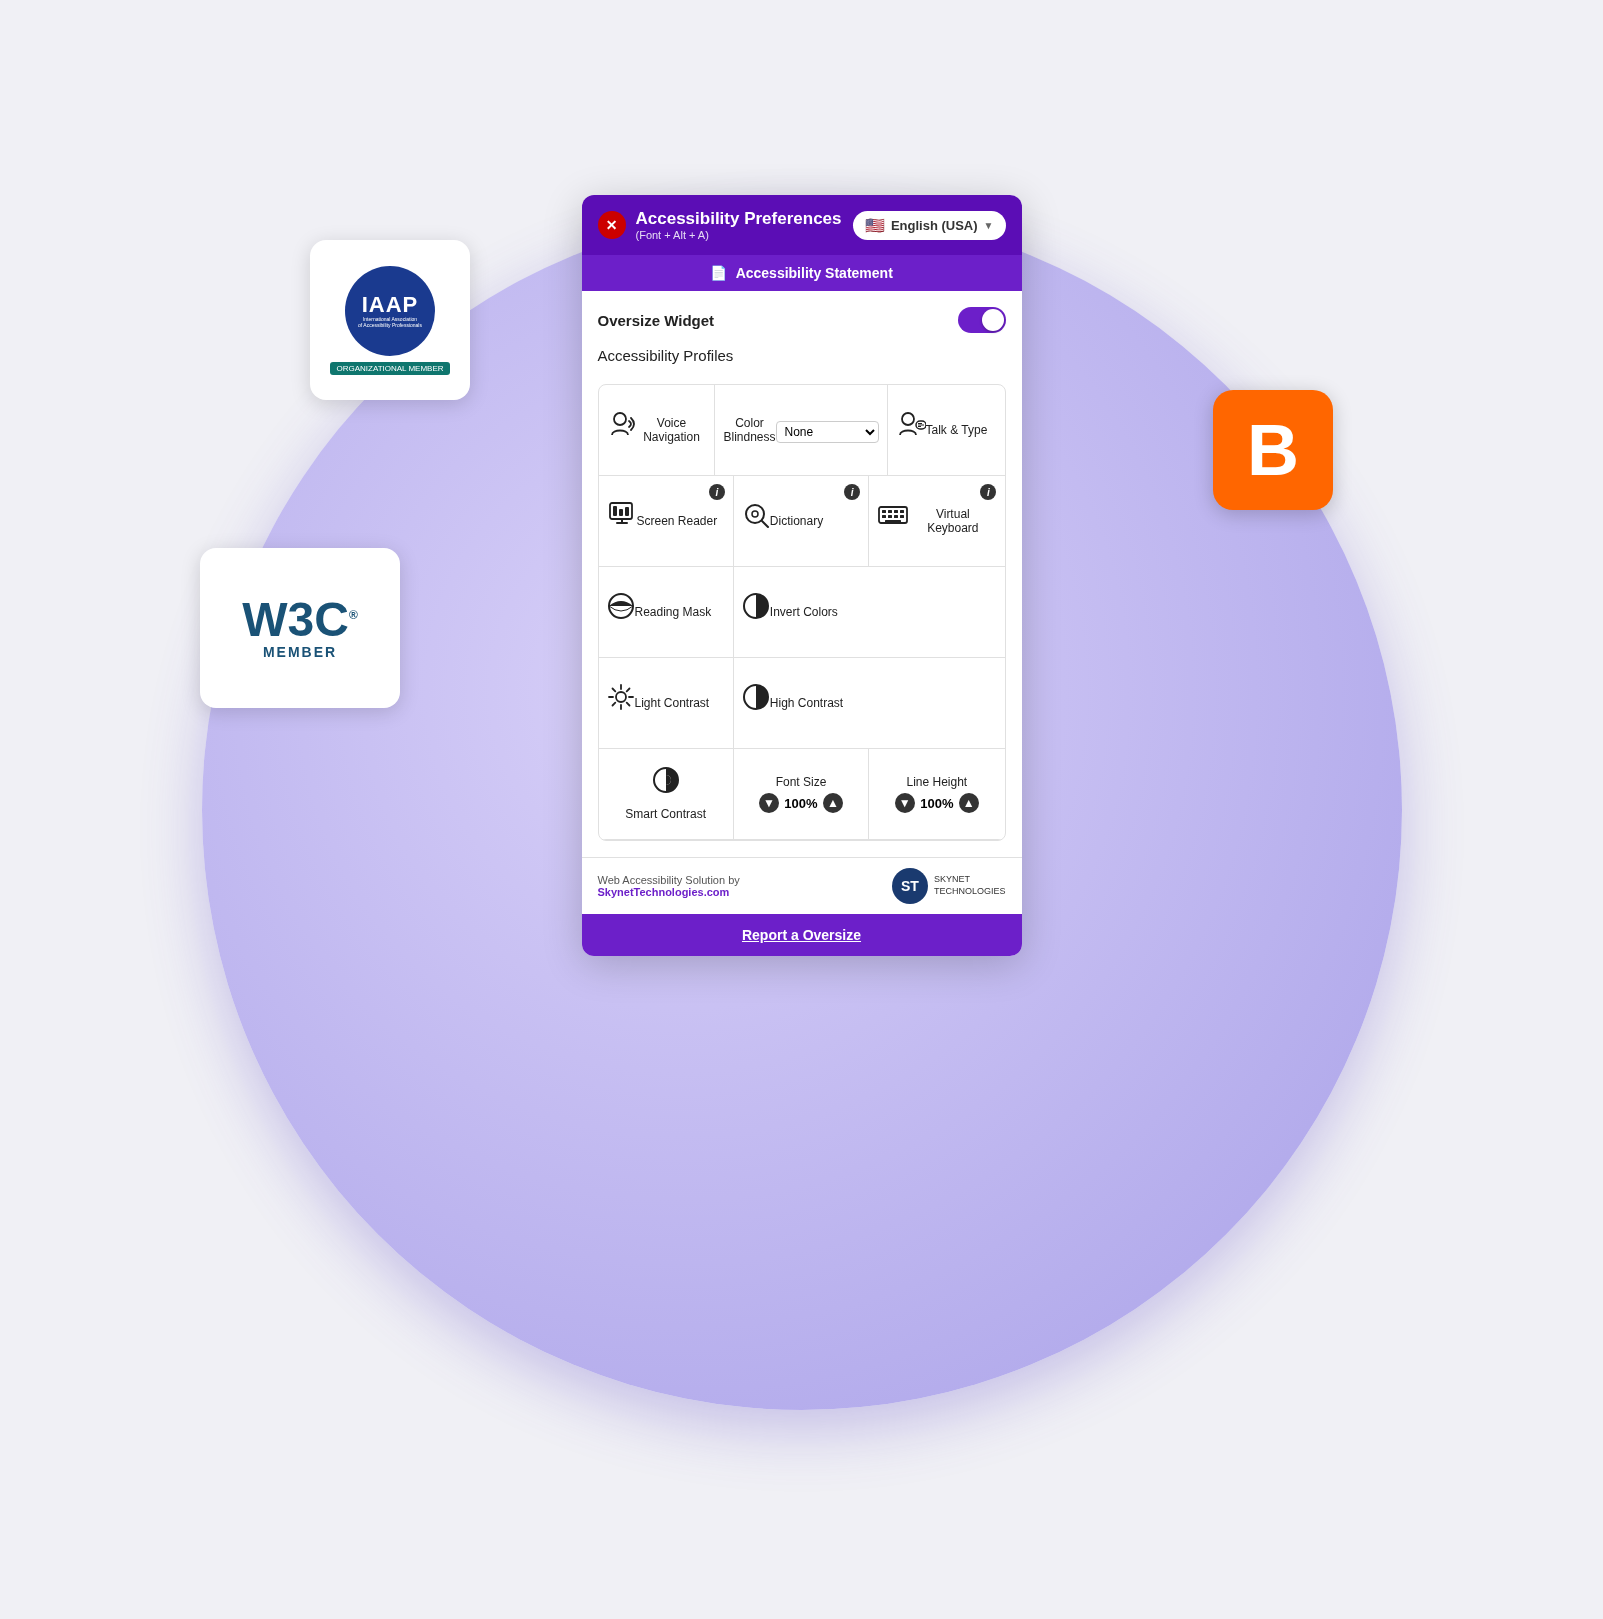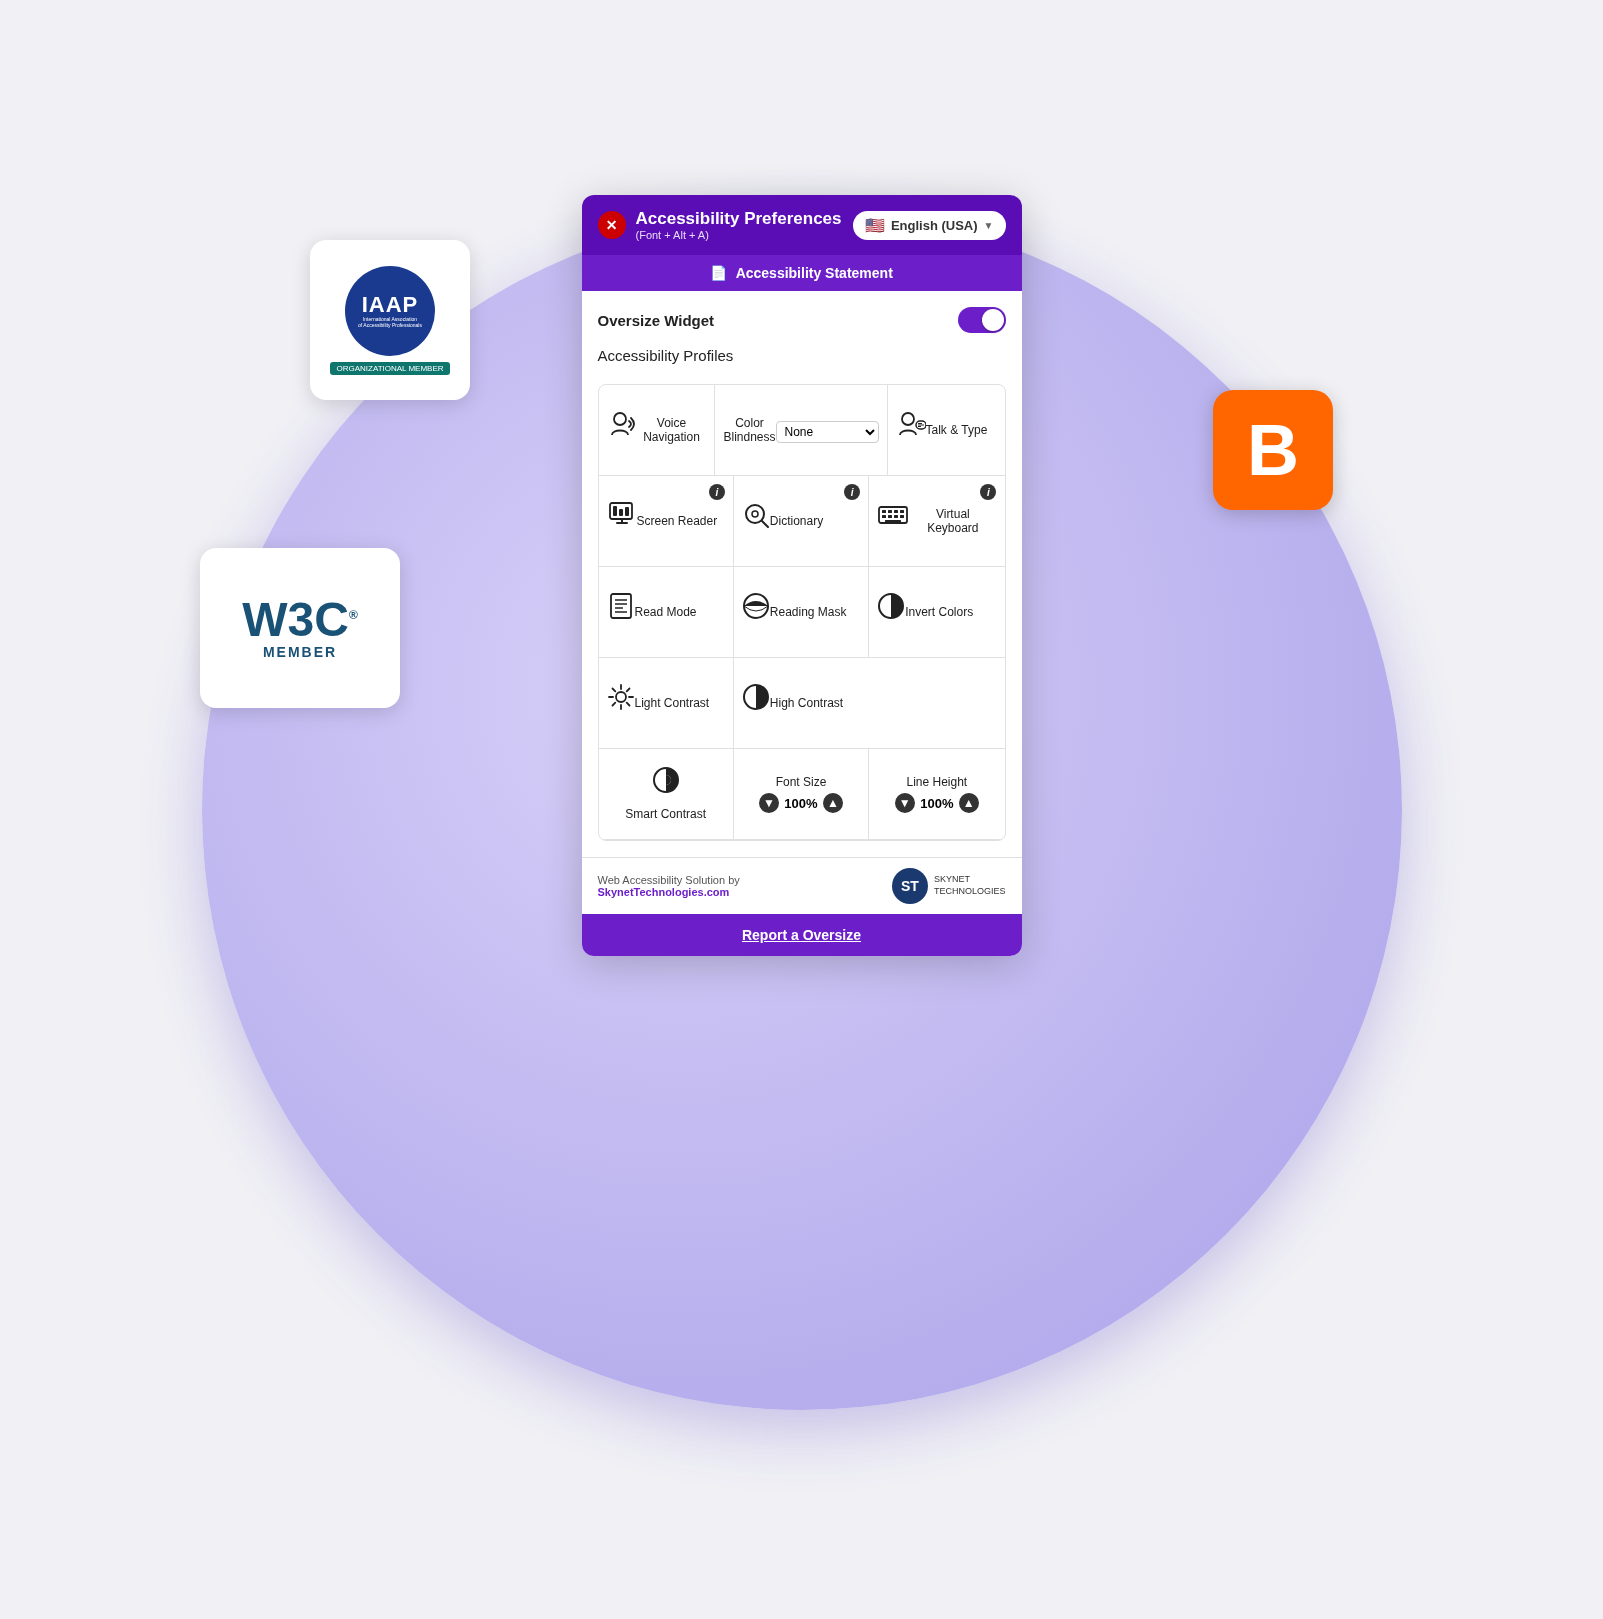--- a/index.html
+++ b/index.html
@@ -579,32 +579,20 @@
             </svg>
           </div>
           <div class="feature-label">Virtual Keyboard</div>
         </div>
       </div>
 
       <div class="feature-row">
         <div class="feature-cell">
           <div class="feature-icon">
             <svg width="28" height="28" viewBox="0 0 28 28" fill="none">
-              <rect x="4" y="2" width="20" height="24" rx="2" stroke="#222" stroke-width="1.8" fill="none"></rect>
-              <line x1="8" y1="8" x2="20" y2="8" stroke="#222" stroke-width="1.5"></line>
-              <line x1="8" y1="12" x2="20" y2="12" stroke="#222" stroke-width="1.5"></line>
-              <line x1="8" y1="16" x2="16" y2="16" stroke="#222" stroke-width="1.5"></line>
-              <line x1="8" y1="20" x2="20" y2="20" stroke="#222" stroke-width="1.5"></line>
-            </svg>
-          </div>
-          <div class="feature-label">Read Mode</div>
-        </div>
-        <div class="feature-cell">
-          <div class="feature-icon">
-            <svg width="28" height="28" viewBox="0 0 28 28" fill="none">
               <circle cx="14" cy="14" r="12" stroke="#222" stroke-width="2" fill="none"></circle>
               <path d="M2 14 Q14 4 26 14" fill="#222"></path>
               <path d="M2 14 Q14 24 26 14" fill="none" stroke="#222" stroke-width="1"></path>
             </svg>
           </div>
           <div class="feature-label">Reading Mask</div>
         </div>
         <div class="feature-cell">
           <div class="feature-icon">
             <svg width="28" height="28" viewBox="0 0 28 28" fill="none">

